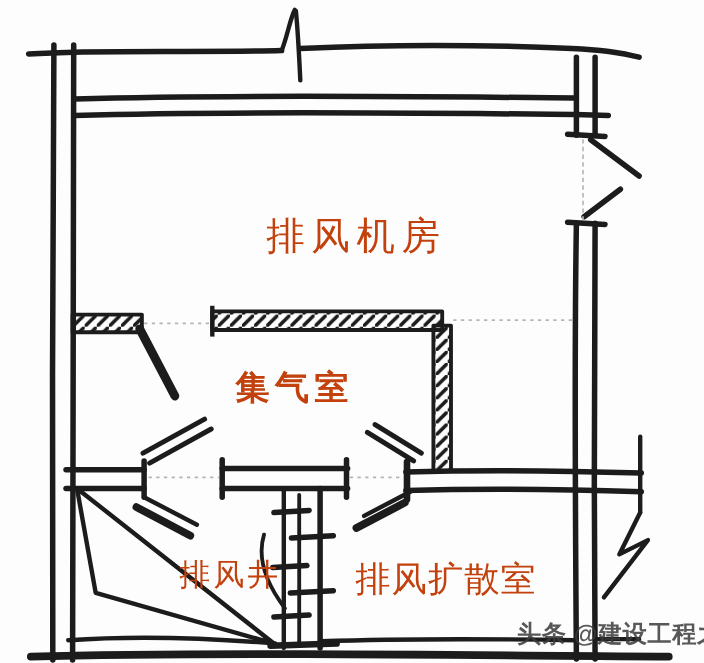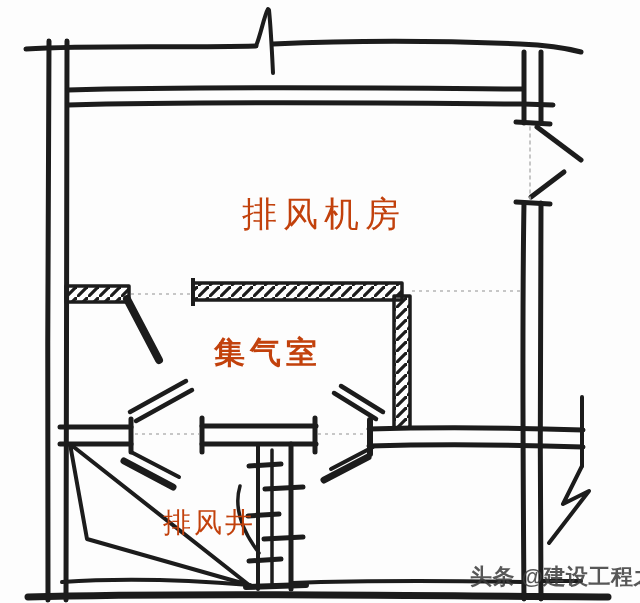--- a/index.html
+++ b/index.html
@@ -143,16 +143,17 @@
       <path d="M582,466 L563,504 L589,491 L549,543"></path>
     </g>
   </svg>
 
   <div class="room-label lbl-fan-room">排风机房</div>
 
   <div class="room-label lbl-plenum">集气室</div>
 
   <div class="room-label lbl-shaft">排风井</div>
 
+  <div class="room-label lbl-diffusion">排风扩散室</div>
 
   <div class="watermark">头条 @建设工程之家</div>
 
 </div>
 
 </body></html>

